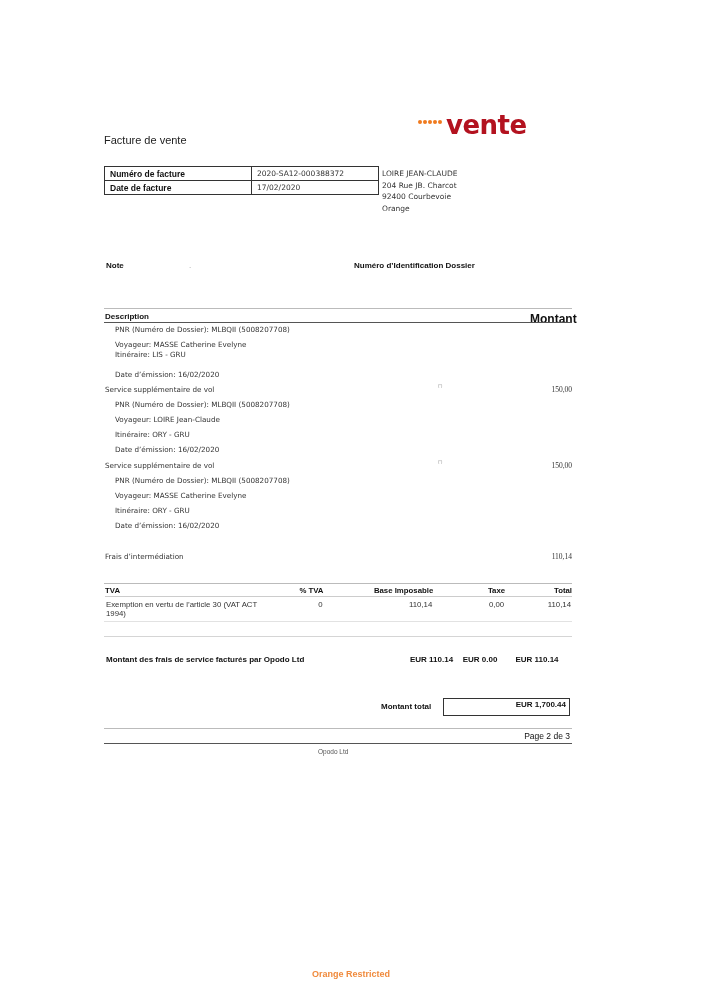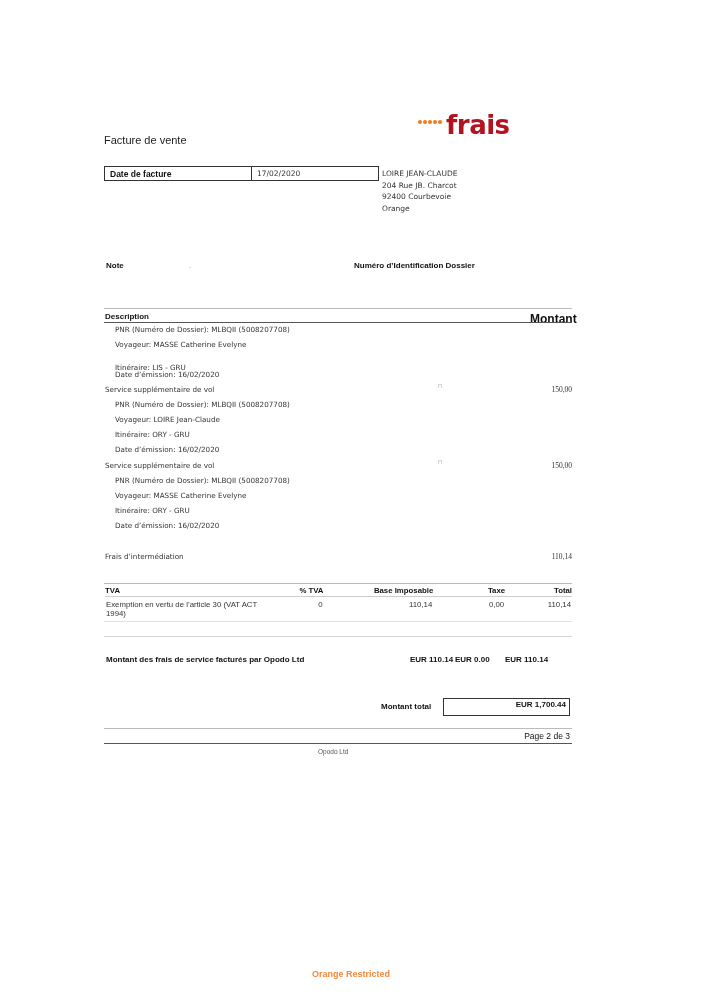--- a/index.html
+++ b/index.html
@@ -25,46 +25,50 @@
   .line { position: absolute; font-family: "DejaVu Sans", sans-serif; font-size: 7.2px; color: #333; white-space: nowrap; }
   .line.indent { left: 115px; }
   .line.main { left: 105px; }
   .amt { position: absolute; right: 135px; font-family: Liberation Serif, serif; font-size: 7.5px; color: #333; text-align: right; }
   .mark { position: absolute; left: 438px; font-size: 4px; color: #888; }
   .tva-table { position: absolute; left: 105px; top: 585px; width: 467px; border-collapse: collapse; font-size: 7.8px; }
   .tva-table th { font-weight: bold; text-align: right; padding: 0; height: 11px; border-bottom: 1px solid #ccc; }
   .tva-table th:first-child, .tva-table td:first-child { text-align: left; }
   .tva-table td { text-align: right; vertical-align: top; padding-top: 3px; color: #333; }
   .svc-label { left: 106px; top: 655px; font-size: 8px; font-weight: bold; text-align: right; }
-  .svc-v { position: absolute; top: 655px; font-size: 8px; font-weight: bold; text-align: left; }
+  .svc-v { position: absolute; top: 655px; font-size: 8px; font-weight: bold; text-align: center; }
   .total-label { left: 381px; top: 702px; font-size: 8px; font-weight: bold; }
   .total-box { left: 443px; top: 698px; width: 125px; height: 16px; border: 1.5px solid #333; }
   .total-val { position: absolute; right: 3px; top: 1px; font-size: 8px; font-weight: bold; }
   .page-num { left: 500px; top: 731px; width: 70px; text-align: right; font-size: 8.5px; }
   .footer-co { left: 318px; top: 748px; font-size: 6.5px; color: #555; }
   .restricted { left: 312px; top: 969px; font-size: 9px; font-weight: bold; color: #f08a3c; }
 </style>
 </head>
 <body>
 
 <div class="abs logo">
   <div class="dots">
     <span></span>
       <span></span>
       <span></span>
       <span></span>
       <span></span>
   </div>
-  <div class="word">frais</div>
+  <div class="word">vente</div>
 </div>
 
 <div class="abs doc-title">Facture de vente</div>
 
 <table class="abs info-table">
   <tbody>
+      <tr>
+    <td class="k">Numéro de facture</td>
+    <td class="v">2020-SA12-000388372</td>
+  </tr>
   <tr>
     <td class="k">Date de facture</td>
     <td class="v">17/02/2020</td>
   </tr>
 </tbody>
   </table>
 
 <div class="abs addr">
   <div>LOIRE JEAN-CLAUDE</div>
   <div>204 Rue JB. Charcot</div>
@@ -76,21 +80,21 @@
 <div class="abs note-dot">.</div>
 <div class="abs nif-label">Numéro d’Identification Dossier</div>
 
 <div class="hr" style="left:104px; top:308px; width:468px;"></div>
 <div class="abs desc-head">Description</div>
 <div class="abs mont-head">Montant</div>
 <div class="hr dark" style="left:104px; top:322px; width:468px;"></div>
 
 <div class="line indent" style="top:325px">PNR (Numéro de Dossier): MLBQII (5008207708)</div>
 <div class="line indent" style="top:340px">Voyageur: MASSE Catherine Evelyne</div>
-<div class="line indent" style="top:363px">Itinéraire: LIS - GRU</div>
+<div class="line indent" style="top:350px">Itinéraire: LIS - GRU</div>
 <div class="line indent" style="top:370px">Date d’émission: 16/02/2020</div>
 
 <div class="line main" style="top:385px">Service supplémentaire de vol</div>
 <div class="mark" style="top:383px">(*)</div>
 <div class="amt" style="top:385px">150,00</div>
 <div class="line indent" style="top:400px">PNR (Numéro de Dossier): MLBQII (5008207708)</div>
 <div class="line indent" style="top:415px">Voyageur: LOIRE Jean-Claude</div>
 <div class="line indent" style="top:430px">Itinéraire: ORY - GRU</div>
 <div class="line indent" style="top:445px">Date d’émission: 16/02/2020</div>
 

